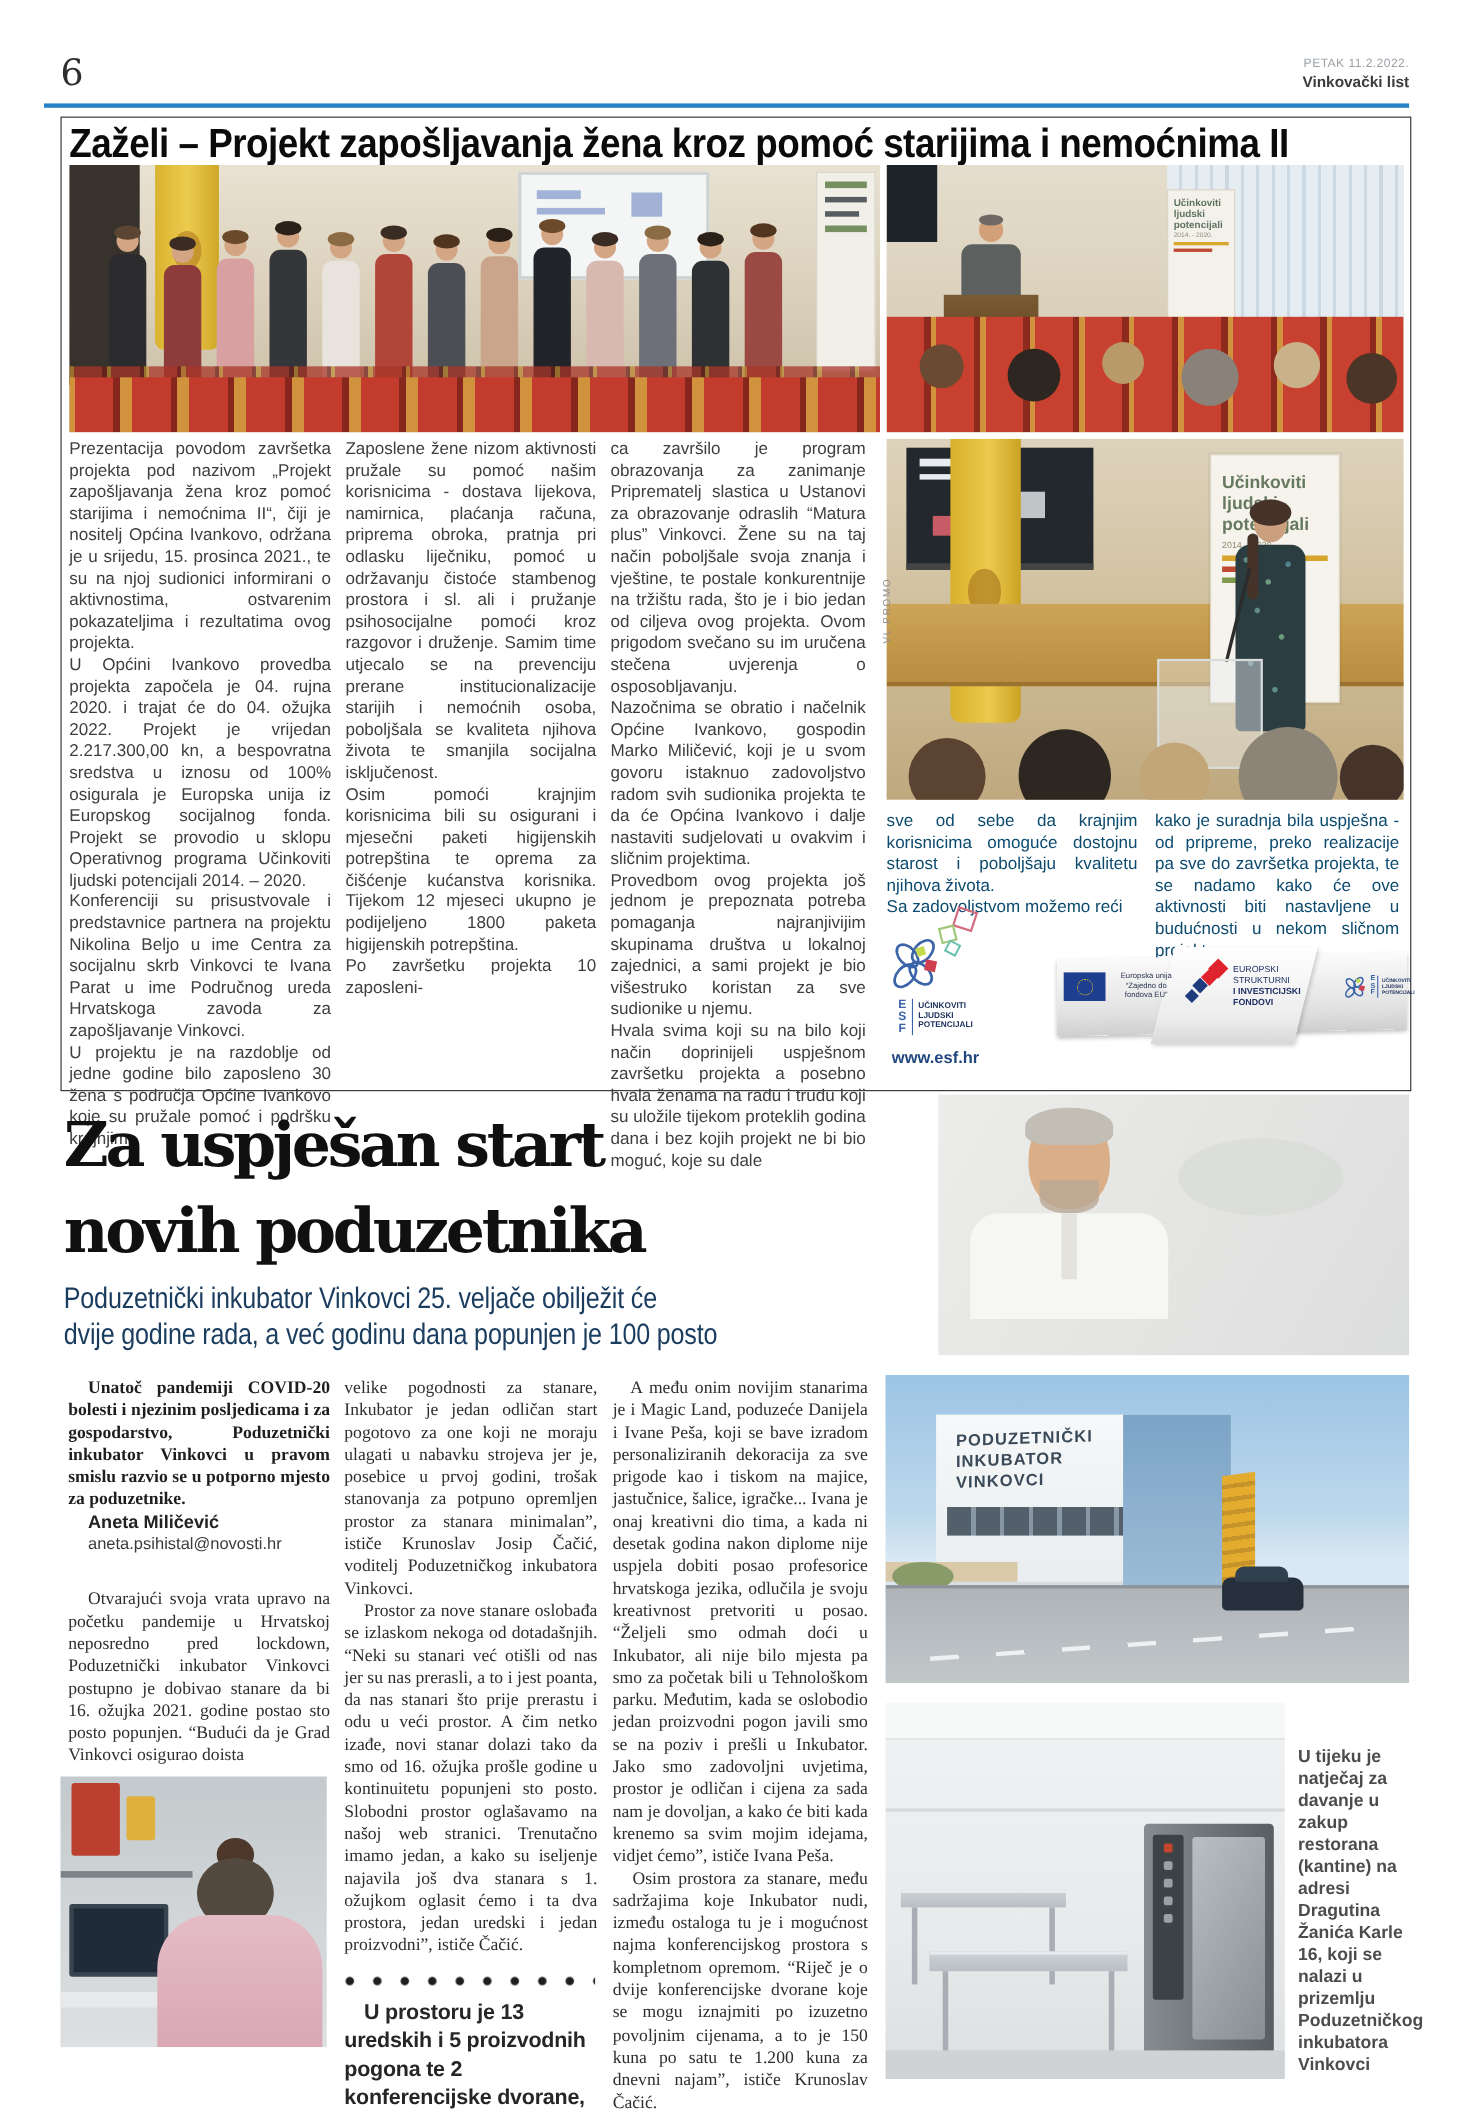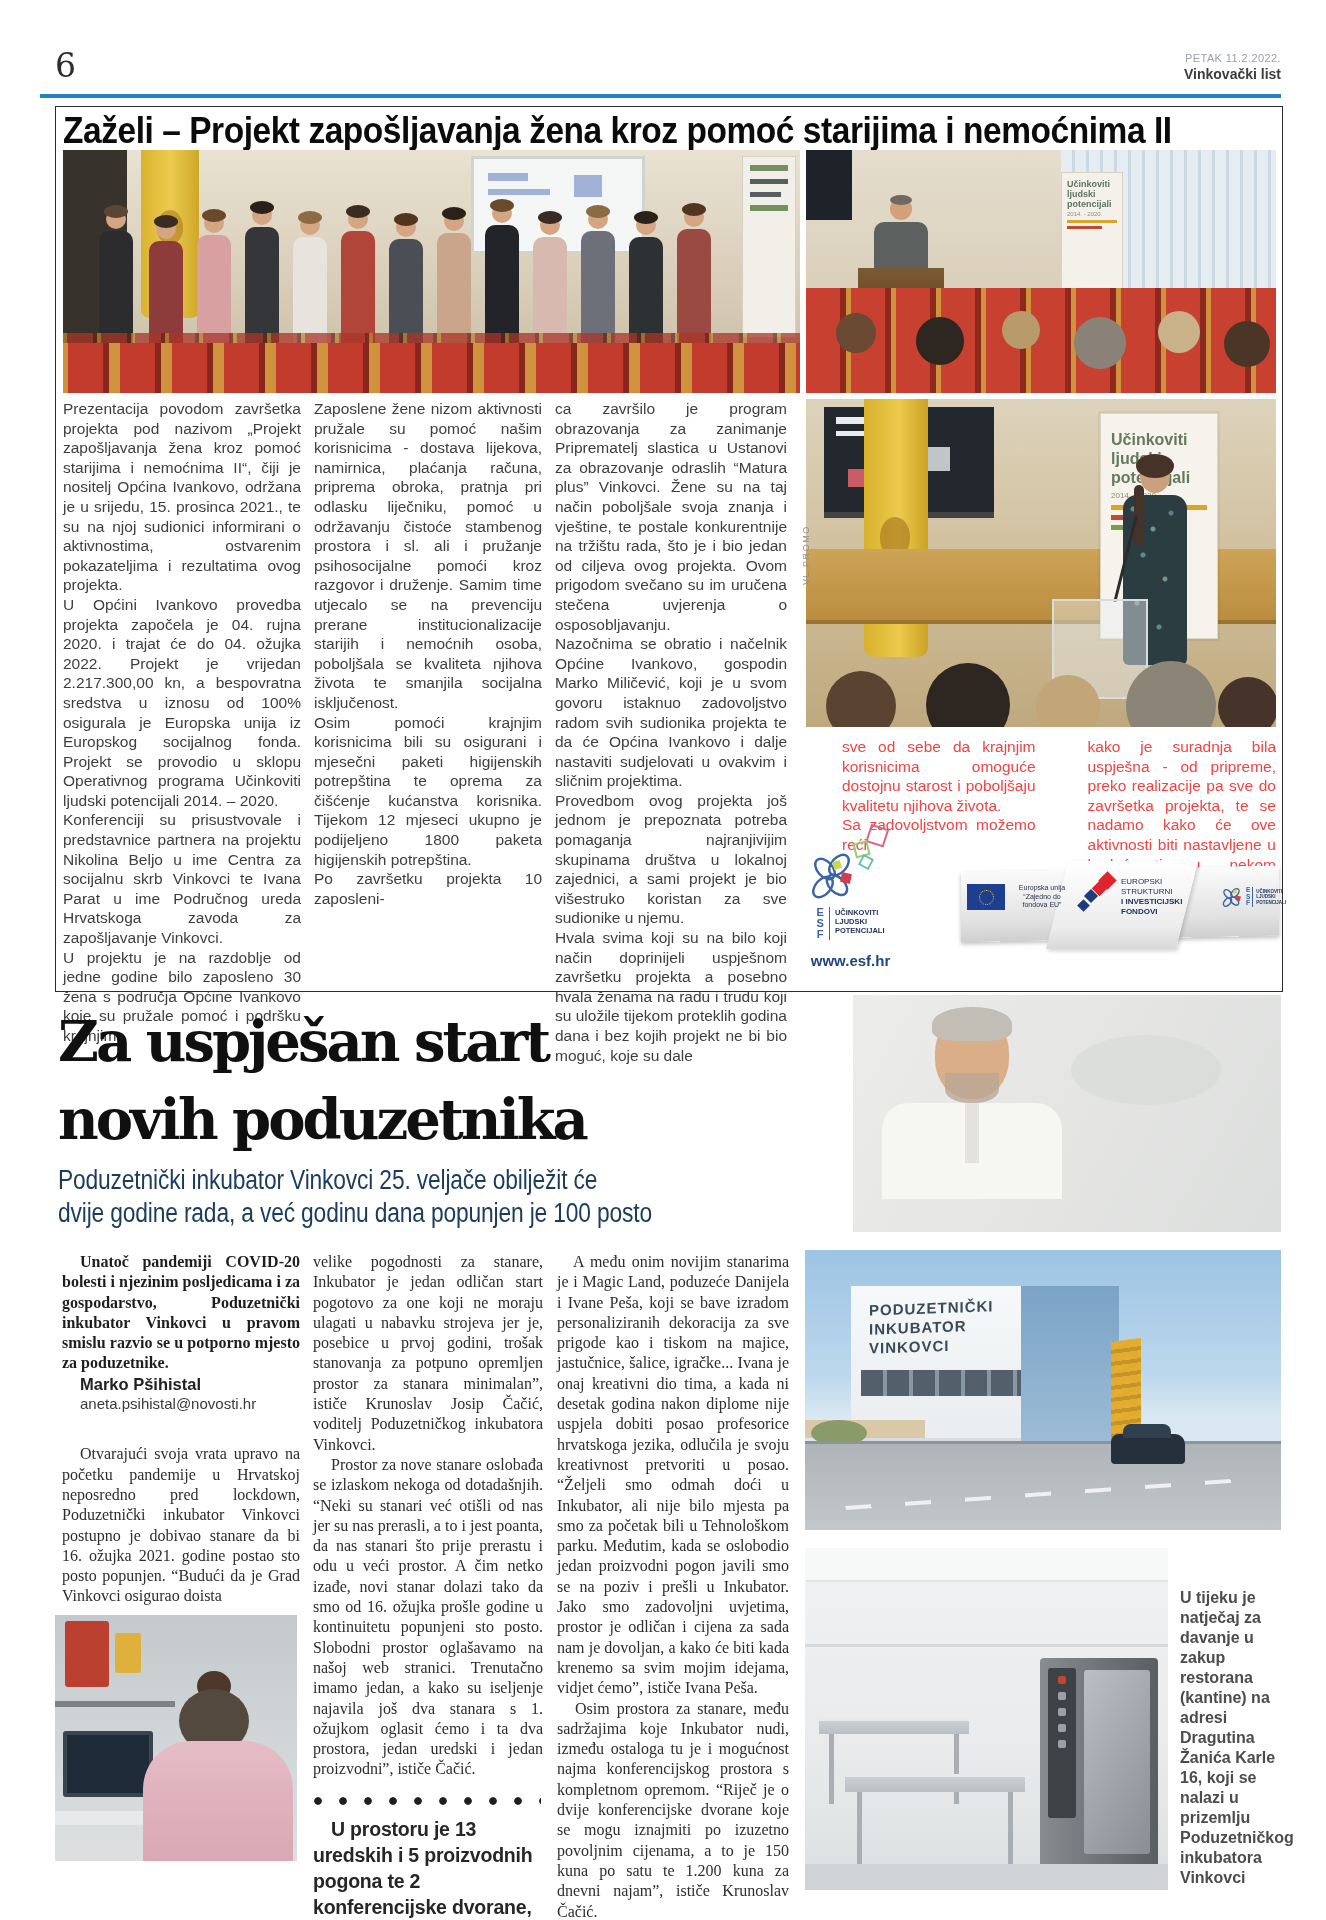--- a/index.html
+++ b/index.html
@@ -19,21 +19,21 @@
                transform:scaleX(.905);transform-origin:left center;letter-spacing:-.5px;}
   .ph{position:absolute;overflow:hidden;}
   .a1-cols{left:7px;top:292px;width:737px;display:flex;gap:13px;}
   .a1-cols .col{width:238px;font-size:15.5px;line-height:19.6px;color:#3e3e3e;text-align:justify;}
   .a1-cols .col:nth-child(2){width:228px;}
   .a1-cols .col:nth-child(3){width:232px;}
   .a1-cols p,.a1r p{margin:0;}
   .vl-promo{left:745px;top:478px;transform:rotate(-90deg);transform-origin:left top;
             font-size:9px;color:#8f8f8f;letter-spacing:1.6px;white-space:nowrap;}
   .a1r-text{left:750px;top:630px;width:470px;display:flex;gap:16px;}
-  .a1r-text .rcol{width:228px;font-size:15.5px;line-height:19.6px;color:#ef4444;text-align:justify;margin-left:36px;}
+  .a1r-text .rcol{width:228px;font-size:15.5px;line-height:19.6px;color:#0c4a6e;text-align:justify;}
   .a1r-text .rcol:last-child{width:222px;}
 
   
   .person{position:absolute;bottom:44px;width:34px;}
   .person .head{width:20px;height:20px;border-radius:50%;background:var(--skin,#d4a583);margin:0 auto;position:relative;}
   .person .head:before{content:"";position:absolute;top:-4px;left:-2px;right:-2px;height:13px;border-radius:50%;background:var(--hair,#3a2c22);}
   .person .bod{width:34px;height:var(--bh,95px);background:var(--coat,#333);border-radius:10px 10px 0 0;margin-top:2px;}
   .headball{position:absolute;border-radius:50%;}
 
   
@@ -443,21 +443,21 @@
     </div>
   </div>
 
   <div class="abs a2-subtitle">
     <div>Poduzetnički inkubator Vinkovci 25. veljače obilježit će</div>
     <div>dvije godine rada, a već godinu dana popunjen je 100 posto</div>
   </div>
 
   <div class="a2col" style="left:62px;width:238px;">
     <p class="a2-intro">Unatoč pandemiji COVID-20 bolesti i njezinim posljedicama i za gospodarstvo, Poduzetnički inkubator Vinkovci u pravom smislu razvio se u potporno mjesto za poduzetnike.</p>
-    <p class="a2-author">Marko Pšihistal</p>
+    <p class="a2-author">Aneta Miličević</p>
     <p class="a2-email">aneta.psihistal@novosti.hr</p>
     <p class="body1">Otvarajući svoja vrata upravo na početku pandemije u Hrvatskoj neposredno pred lockdown, Poduzetnički inkubator Vinkovci postupno je dobivao stanare da bi 16. ožujka 2021. godine postao sto posto popunjen. “Budući da je Grad Vinkovci osigurao doista</p>
   </div>
 
   <div class="a2col" style="left:313px;width:230px;">
     <p style="text-indent:0;">velike pogodnosti za stanare, Inkubator je jedan odličan start pogotovo za one koji ne moraju ulagati u nabavku strojeva jer je, posebice u prvoj godini, trošak stanovanja za potpuno opremljen prostor za stanara minimalan”, ističe Krunoslav Josip Čačić, voditelj Poduzetničkog inkubatora Vinkovci.</p>
     <p>Prostor za nove stanare oslobađa se izlaskom nekoga od dotadašnjih. “Neki su stanari već otišli od nas jer su nas prerasli, a to i jest poanta, da nas stanari što prije prerastu i odu u veći prostor. A čim netko izađe, novi stanar dolazi tako da smo od 16. ožujka prošle godine u kontinuitetu popunjeni sto posto. Slobodni prostor oglašavamo na našoj web stranici. Trenutačno imamo jedan, a kako su iseljenje najavila još dva stanara s 1. ožujkom oglasit ćemo i ta dva prostora, jedan uredski i jedan proizvodni”, ističe Čačić.</p>
     <div class="dots"></div>
     <p class="stats">U prostoru je 13 uredskih i 5 proizvodnih pogona te 2 konferencijske dvorane, a 2021. stanari zapošljavaju 63 osobe</p>
   </div>

